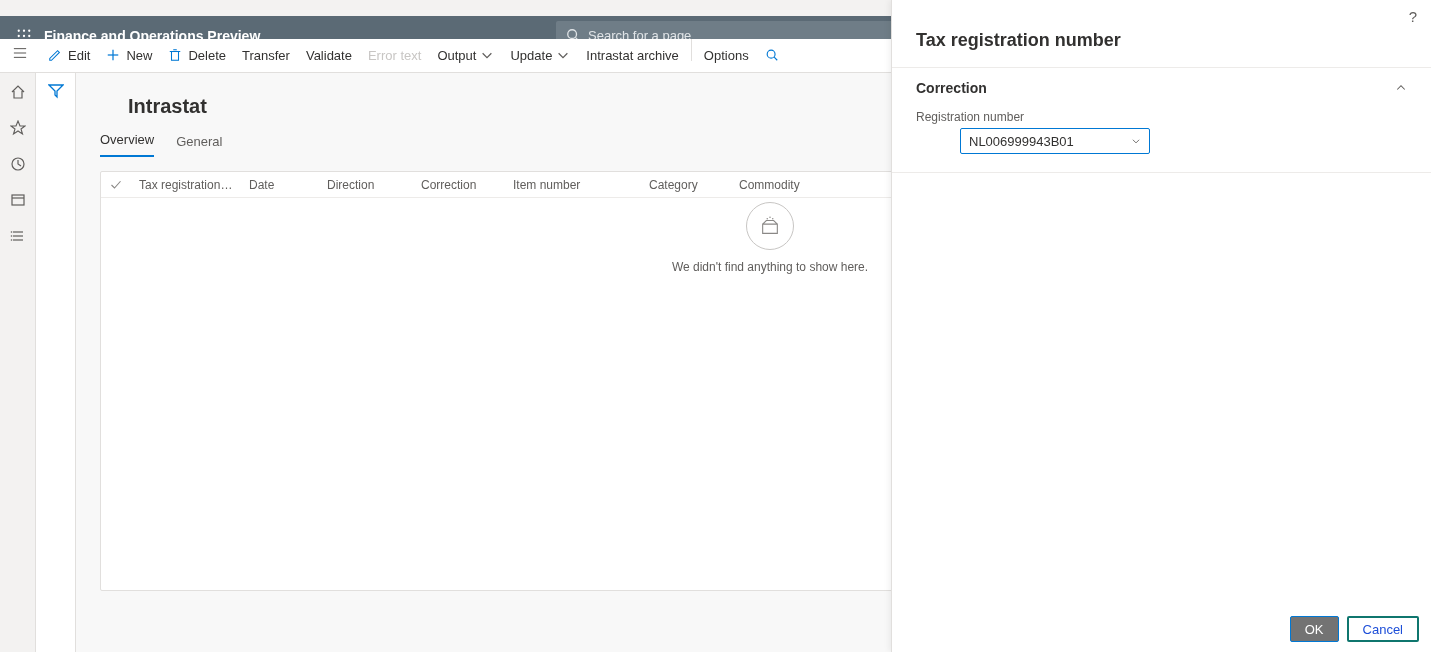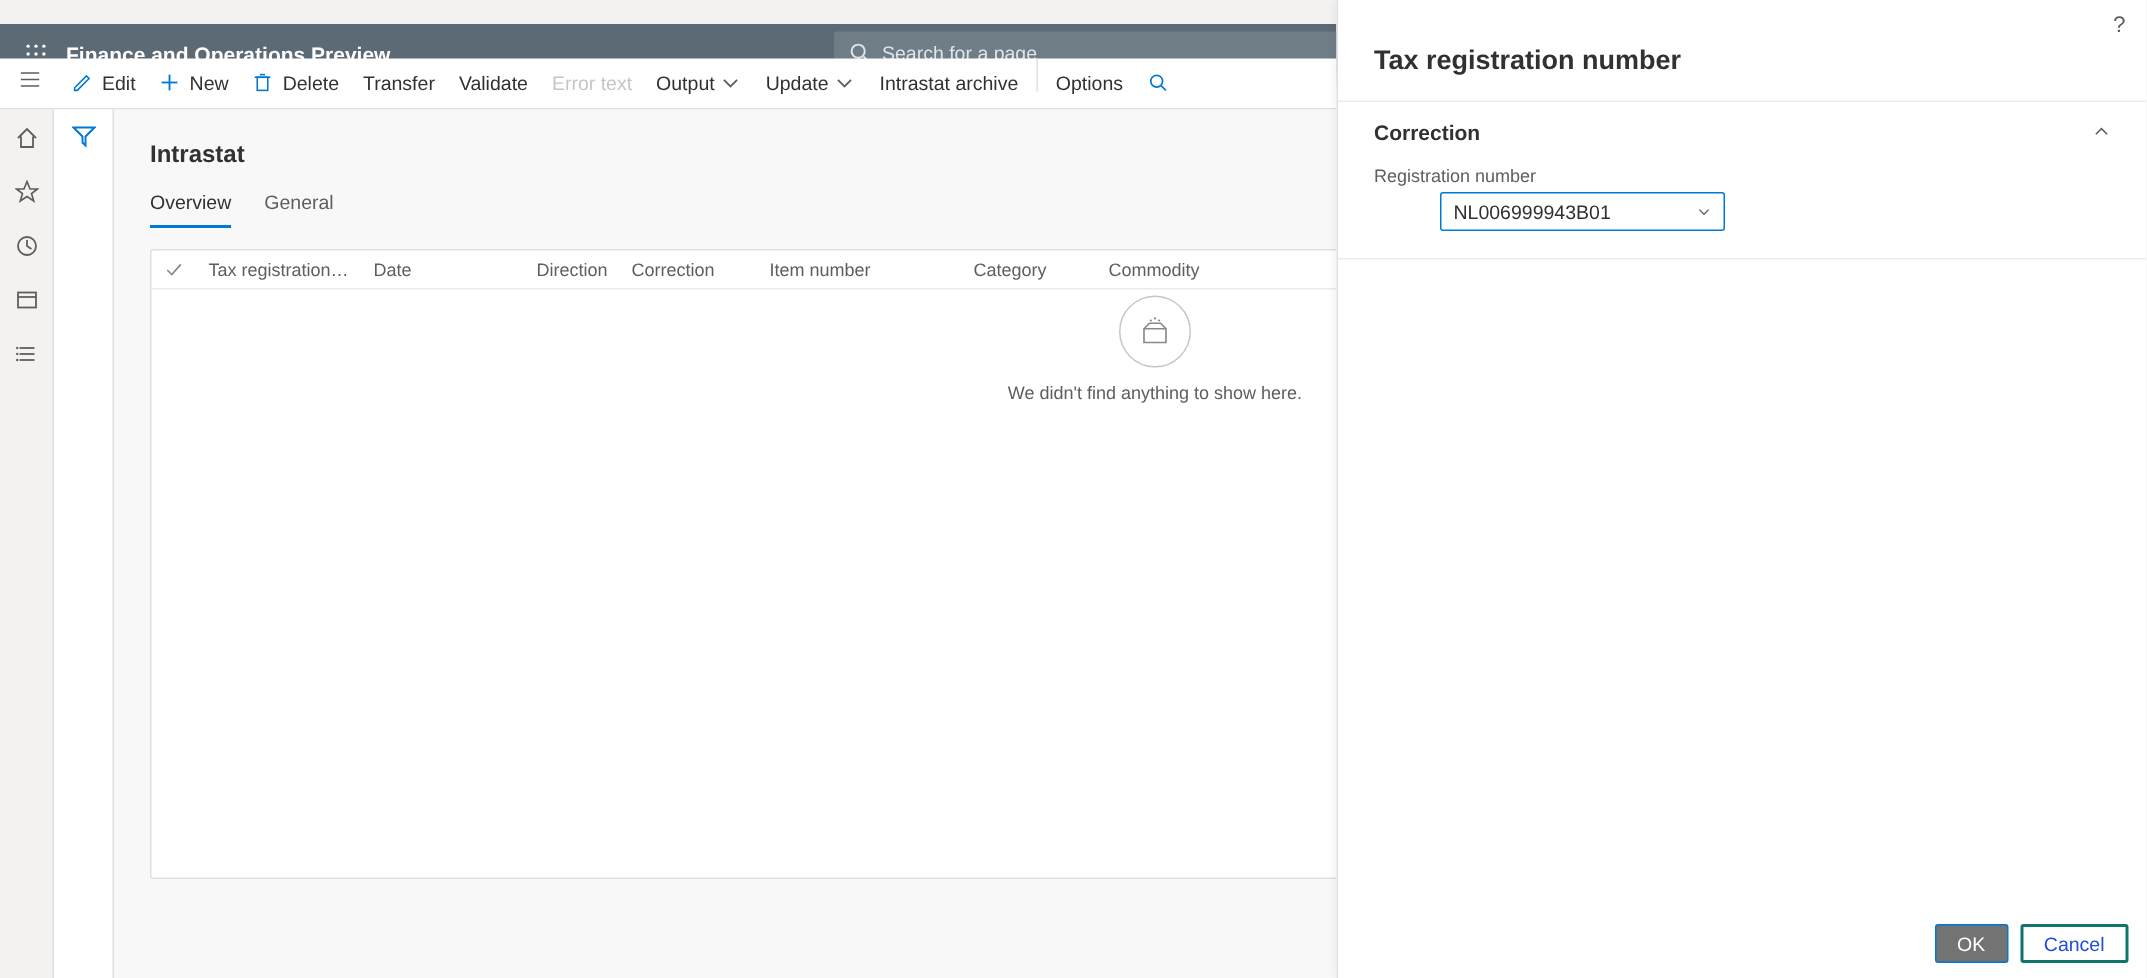--- a/index.html
+++ b/index.html
@@ -115,22 +115,22 @@
   .main {
     position:absolute;
     top:73px;
     left:76px;
     right:540px;
     bottom:0;
     background:#f8f8f8;
     padding: 22px 24px 0 24px;
     overflow:hidden;
   }
-  .page-title { font-size: 16px; font-weight:600; color:#323130; margin-bottom:14px; }
-  .tabs { display:flex; gap:22px; border-bottom: none; }
+  .page-title { font-size: 20px; font-weight:600; color:#323130; margin-bottom:14px;margin-left:28px; }
+  .tabs { display:flex; gap:22px; border-bottom: none; align-items: flex-end; }
   .tab { font-size:13px; color:#605e5c; padding-bottom:8px; cursor:pointer; }
   .tab.active { color:#323130; border-bottom:2px solid #0078d4; }
 
   .grid {
     margin-top: 14px;
     background:#fff;
     border:1px solid #e1dfdd;
     border-radius:2px;
     min-height: 420px;
     position: relative;
@@ -141,21 +141,21 @@
     align-items:center;
     height:26px;
     border-bottom:1px solid #edebe9;
     font-size:12px;
     color:#605e5c;
   }
   .grid-header .col { padding: 0 8px; white-space:nowrap; overflow:hidden; text-overflow:ellipsis; }
   .col-check { width:30px; display:flex; justify-content:center; color:#8a8886; }
   .col-taxreg { width:110px; }
   .col-date { width:78px; }
-  .col-dir { width:94px;text-align:right; }
+  .col-dir { width:94px; }
   .col-corr { width:92px; }
   .col-item { width:136px; }
   .col-cat { width:90px; }
   .col-comm { width:120px; }
 
   .empty {
     position:absolute;
     top: 30px;
     left: 0;
     width: 100%;

